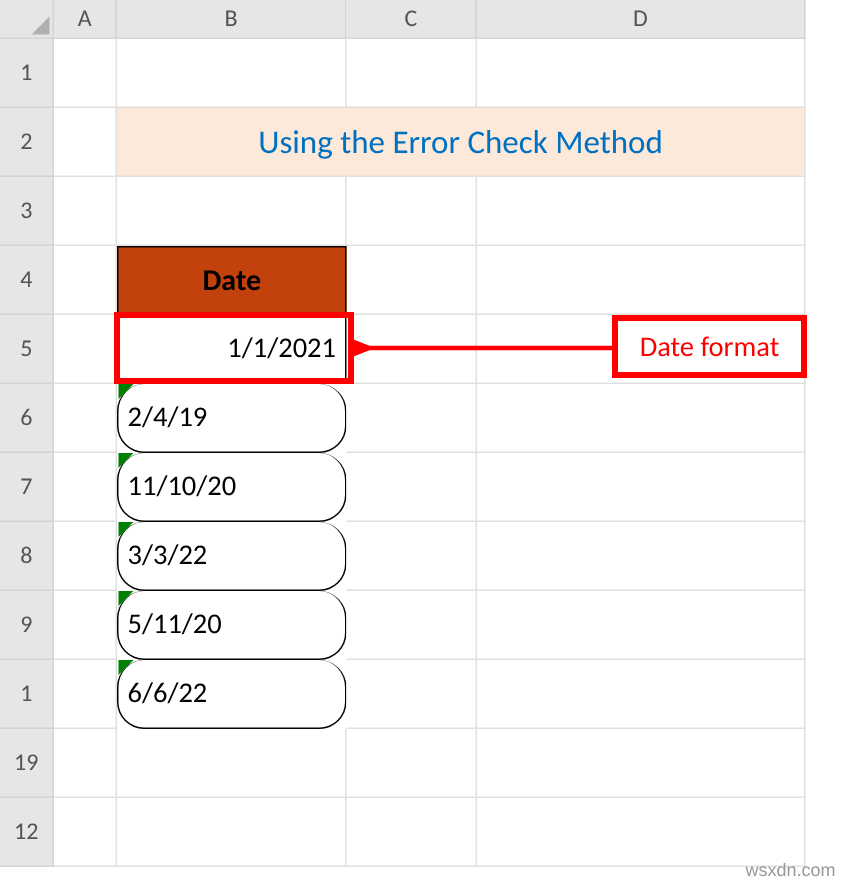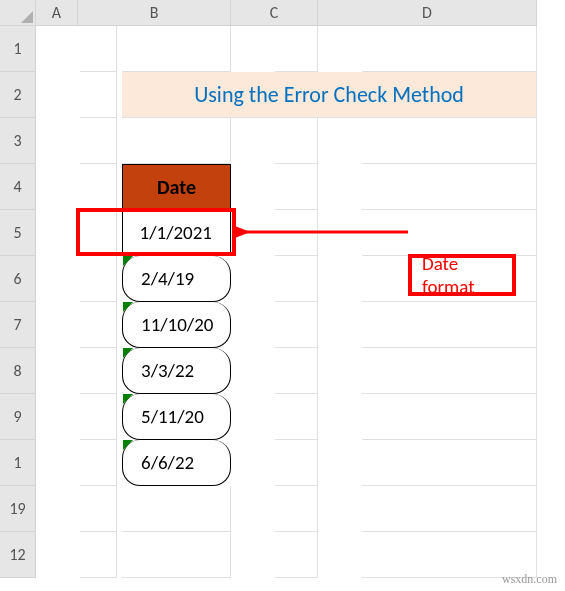--- a/index.html
+++ b/index.html
@@ -55,24 +55,23 @@
       width: 0;
       height: 0;
       border-left: 12px solid transparent;
       border-bottom: 12px solid #b0b0b0;
     }
     .cell {
       border-right: 1px solid #e0e0e0;
       border-bottom: 1px solid #e0e0e0;
       display: flex;
       align-items: center;
-      padding: 0 18px;
+      padding: 0 6px;
       font-size: 18px;
       position: relative;
-      margin-left: 44px;
     }
     .title-cell {
       grid-column: 3 / 6;
       background: #fde9d9;
       color: #0070c0;
       font-size: 22px;
       font-weight: 400;
       justify-content: center;
       font-style: normal;
     }
@@ -128,21 +127,21 @@
       position: absolute;
       z-index: 9;
       pointer-events: none;
     }
     .watermark {
       position: absolute;
       bottom: 4px;
       right: 8px;
       font-size: 12px;
       color: #999;
-      font-family: Liberation Serif, serif;
+      font-family: Liberation Sans, sans-serif;
     }
   </style>
 </head>
 <body>
 
 <div class="spreadsheet">
 
   <div class="corner"></div>
   <div class="col-header">A</div>
   <div class="col-header">B</div>
@@ -215,21 +214,21 @@
 
   <div class="row-header">12</div>
   <div class="cell"></div>
   <div class="cell"></div>
   <div class="cell"></div>
   <div class="cell"></div>
 </div>
 
 <div class="highlight-box" style="left:76px; top:208px; width:160px; height:48px;"></div>
 
-<div class="callout" style="left:408px; top:210px; width:108px; height:42px;margin-top:44px;">Date format</div>
+<div class="callout" style="left:408px; top:210px; width:130px; height:42px;">Date format</div>
 
 <svg class="arrow-svg" style="left:232px; top:220px; width:180px; height:24px;">
   <defs>
     <marker id="arrowhead" markerWidth="10" markerHeight="8" refX="2" refY="4" orient="auto">
       <polygon points="10 0, 0 4, 10 8" fill="red"></polygon>
     </marker>
   </defs>
   <line x1="176" y1="12" x2="12" y2="12" stroke="red" stroke-width="3" marker-end="url(#arrowhead)"></line>
 </svg>
 

